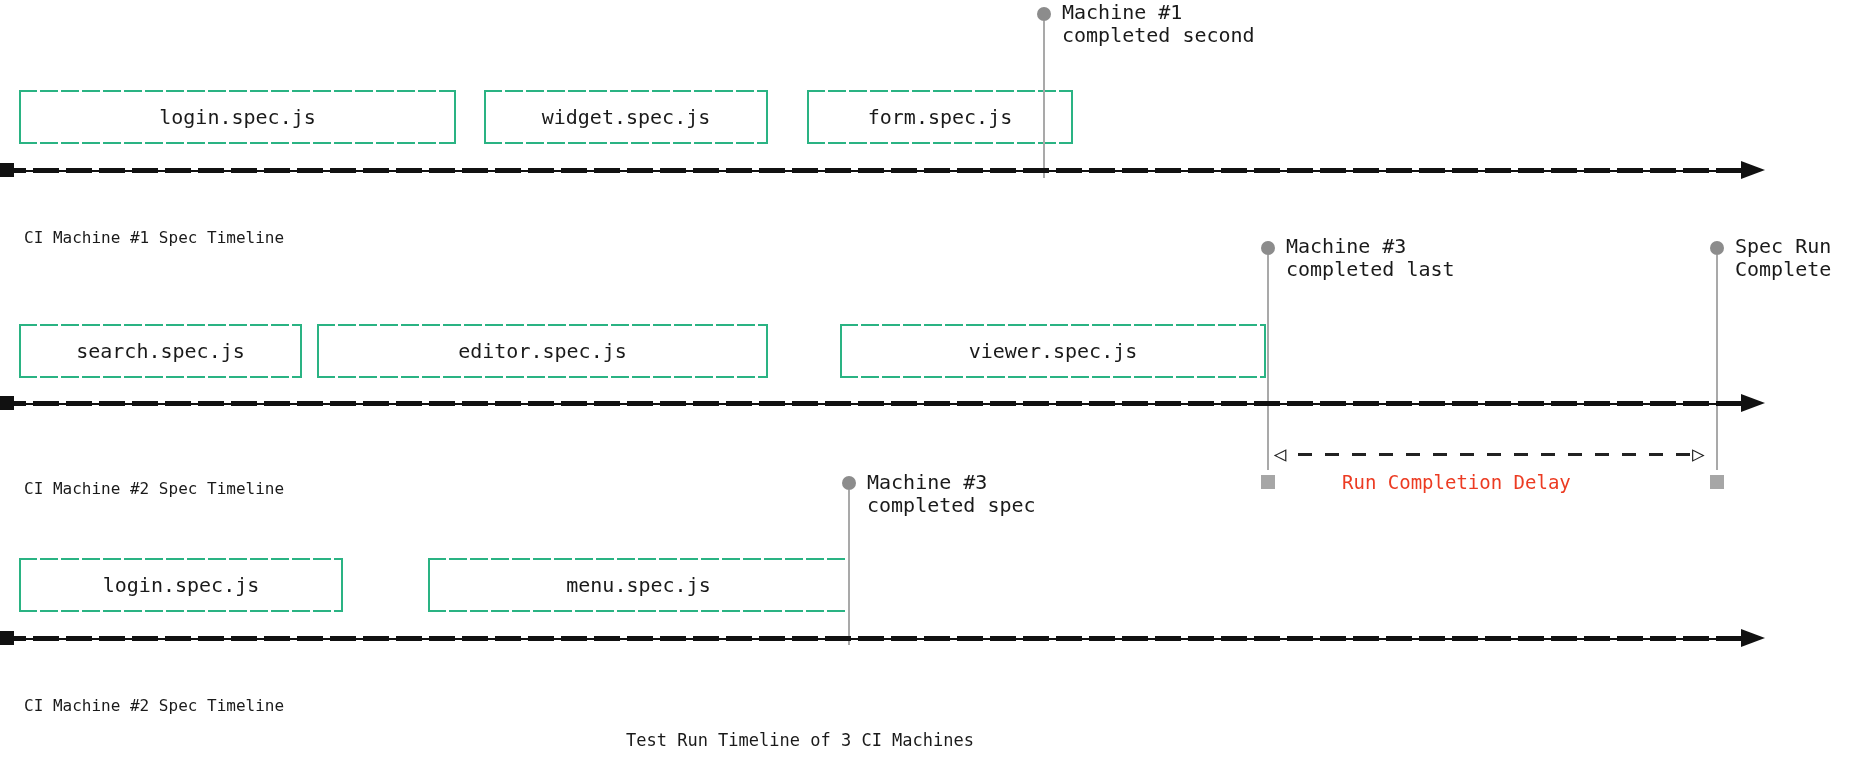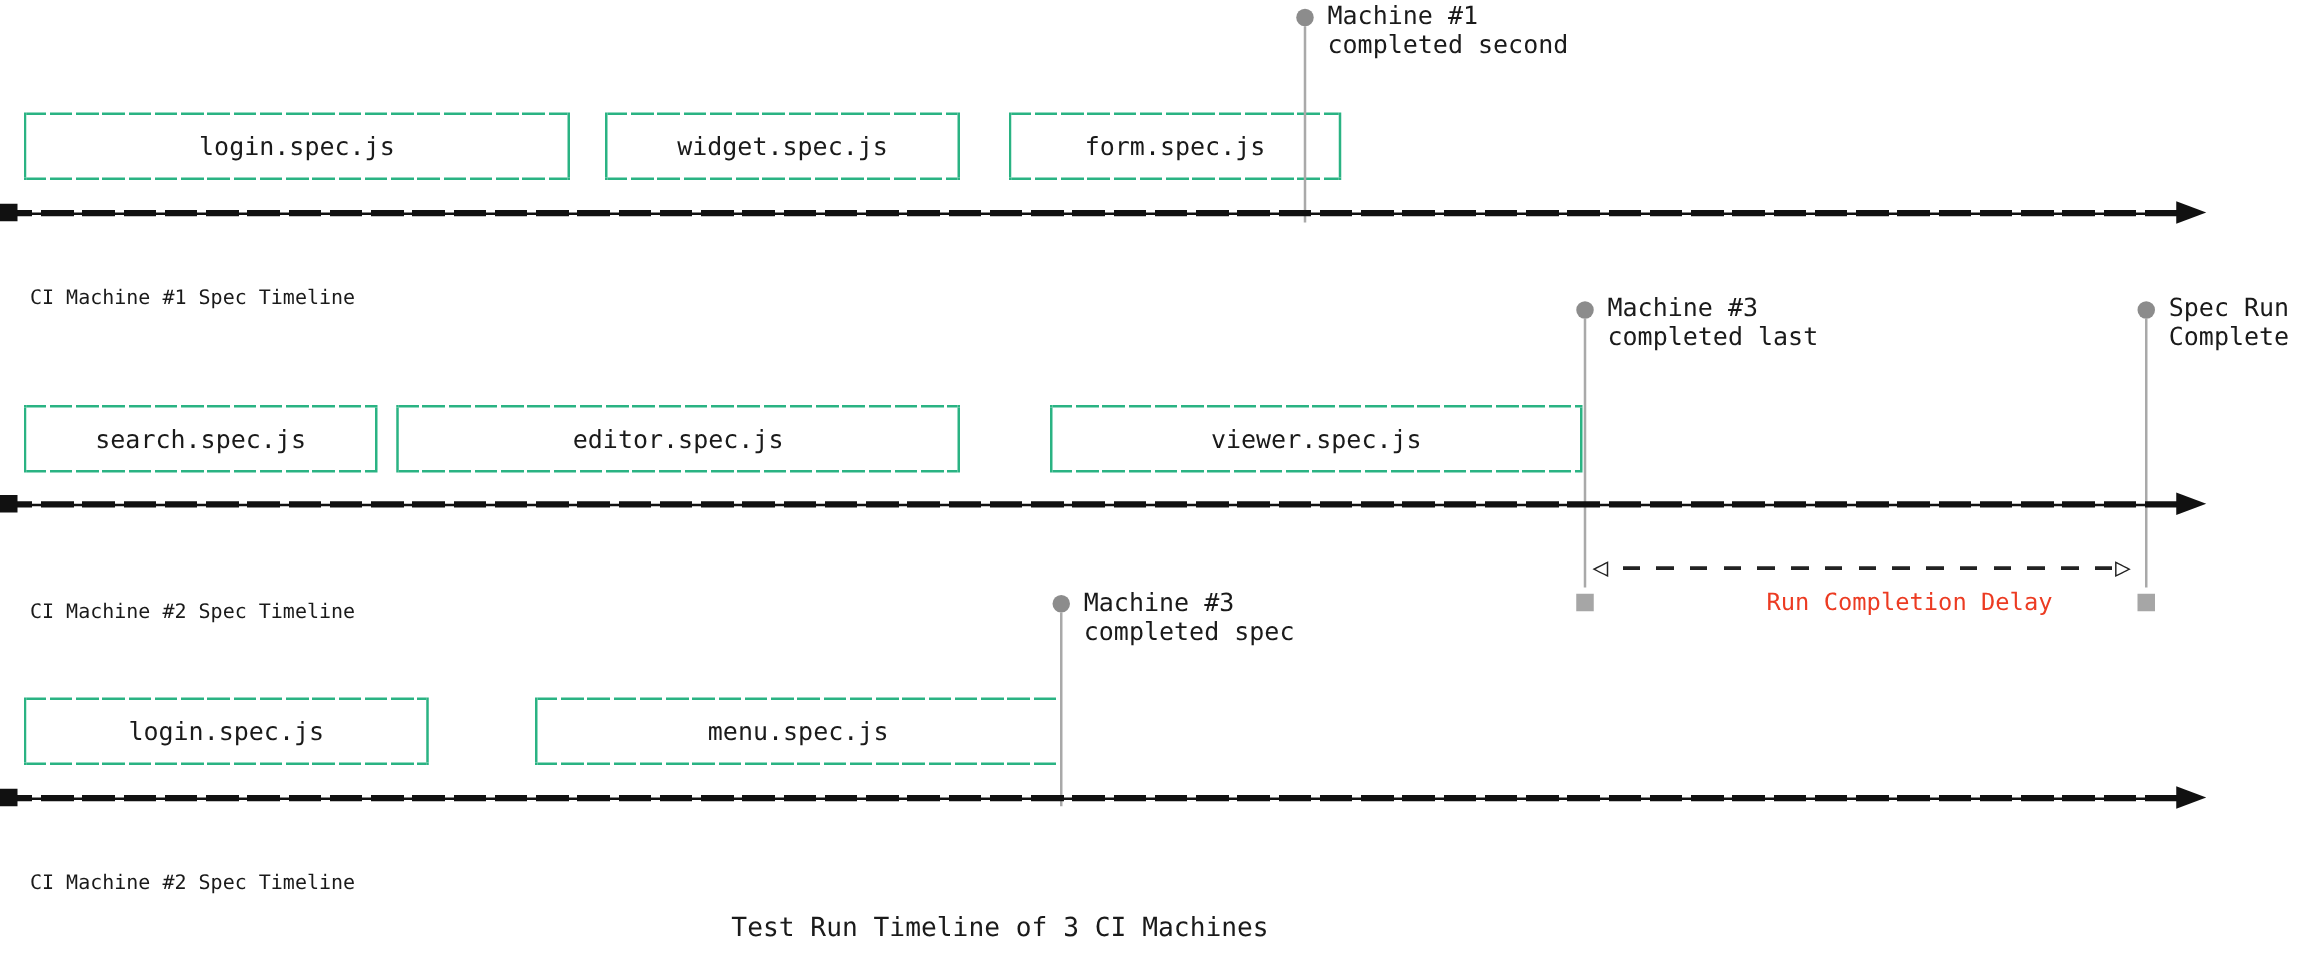--- a/index.html
+++ b/index.html
@@ -46,23 +46,23 @@
   .marker-line{position:absolute;width:2px;background:var(--gray-line);}
   .marker-dot{position:absolute;width:14px;height:14px;border-radius:50%;background:var(--gray-marker);}
   .marker-square{position:absolute;width:14px;height:14px;background:#a6a6a6;}
   .marker-text{position:absolute;font-size:20px;line-height:23px;white-space:pre;}
   
   .delay-dash{
     position:absolute;height:3px;
     background:repeating-linear-gradient(90deg,#222 0 14px,rgba(0,0,0,0) 14px 27px);
   }
   .delay-glyph{position:absolute;font-size:21px;line-height:21px;color:#222;}
-  .delay-label{position:absolute;font-size:19px;text-align:right;color:var(--red);white-space:pre;}
+  .delay-label{position:absolute;font-size:19px;text-align:left;color:var(--red);white-space:pre;}
   
-  .caption{position:absolute;font-size:21px;text-align:center;white-space:pre;}
+  .caption{position:absolute;font-size:17px;text-align:center;white-space:pre;}
 </style>
 </head>
 <body>
 
 <div id="canvas">
 
   <div class="spec-box" style="left:19px;top:90px;width:437px;">
     <span class="spec-label">login.spec.js</span>
   </div>
   <div class="spec-box" style="left:484px;top:90px;width:284px;">

